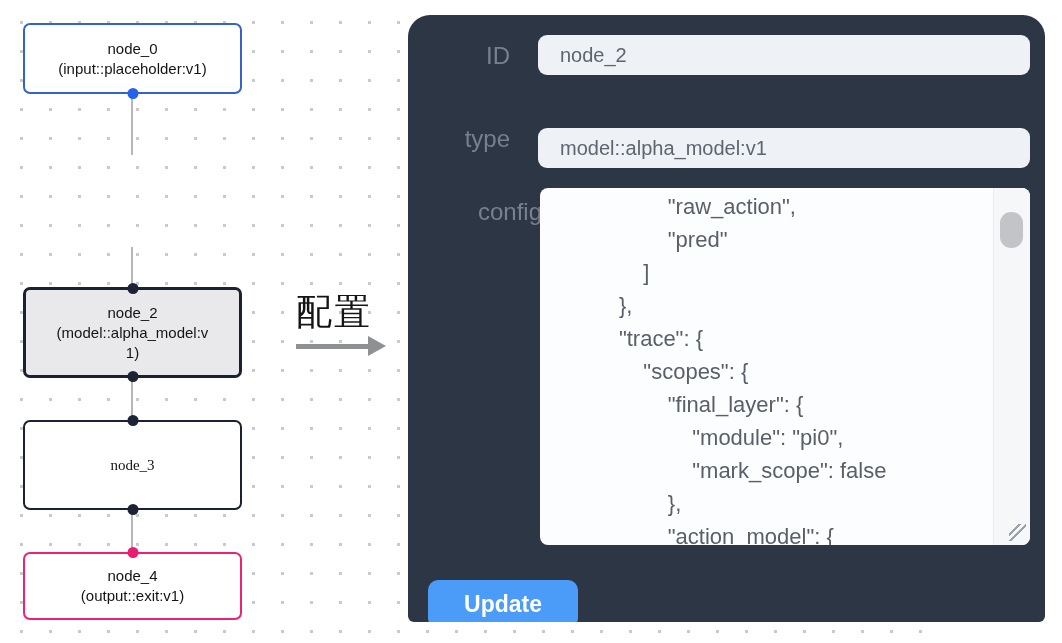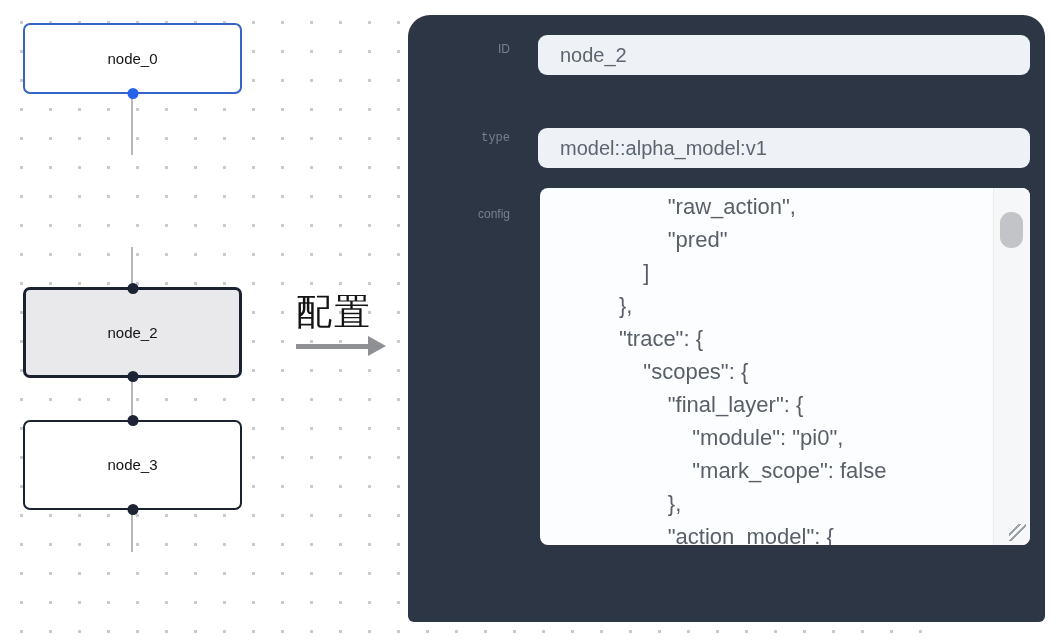--- a/index.html
+++ b/index.html
@@ -48,25 +48,25 @@
     border-left:18px solid #8f9093;border-top:10px solid transparent;border-bottom:10px solid transparent;
   }
 
   
   .panel{
     position:absolute;left:408px;top:15px;width:637px;height:607px;
     background:#2d3645;border-radius:22px 22px 6px 6px;overflow:hidden;
   }
   .flabel{
     position:absolute;left:0;width:102px;text-align:right;
-    font-size:12px;color:#78808d;
+    font-size:24px;color:#78808d;
   }
   .flabel--id{top:27px;}
-  .flabel--type{top:116px;font-family:Liberation Mono, monospace;}
-  .flabel--config{top:192px;}
+  .flabel--type{top:110px;}
+  .flabel--config{top:183px;margin-left:32px;}
   .field{
     position:absolute;left:130px;width:492px;height:40px;box-sizing:border-box;
     background:#eef1f6;border:none;border-radius:9px;
     font-family:"Liberation Sans","DejaVu Sans",sans-serif;
     font-size:20px;color:#5d6570;padding:0 0 0 22px;outline:none;
   }
   .field--id{top:20px;}
   .field--type{top:97px;margin-top:16px;}
   .config-box{
     position:absolute;left:132px;top:173px;width:490px;height:357px;
@@ -100,36 +100,43 @@
 
   <div class="canvas">
 
     <div class="edge" style="top:94px;height:61px;"></div>
     <div class="edge" style="top:247px;height:40px;"></div>
     <div class="edge" style="top:378px;height:42px;"></div>
     <div class="edge" style="top:510px;height:42px;"></div>
 
     <div class="node node--input" style="top:23px;height:71px;">
       <div>node_0</div>
+      <div>(input::placeholder:v1)</div>
       <span class="handle handle--bottom handle--blue"></span>
     </div>
 
 
     <div class="node node--selected" style="top:287px;height:91px;">
       <span class="handle handle--top"></span>
       <div>node_2</div>
+      <div>(model::alpha_model:v1)</div>
       <span class="handle handle--bottom"></span>
     </div>
 
-    <div class="node" style="top:420px;height:90px;">
+    <div class="node" style="top:420px;height:90px;font-family:Liberation Serif, serif;">
       <span class="handle handle--top"></span>
       <div>node_3</div>
       <span class="handle handle--bottom"></span>
     </div>
 
+    <div class="node node--output" style="top:552px;height:68px;">
+      <span class="handle handle--top handle--pink"></span>
+      <div>node_4</div>
+      <div>(output::exit:v1)</div>
+    </div>
   </div>
 
   <div class="transfer">
     <div class="transfer-label">配置</div>
     <div class="arrow">
       <div class="arrow-line"></div>
       <div class="arrow-head"></div>
     </div>
   </div>
 
@@ -153,15 +160,16 @@
                     "module": "pi0",
                     "mark_scope": false
                 },
                 "action_model": {</pre>
       <div class="scroll-sep"></div>
       <div class="scroll-track"></div>
       <div class="scroll-thumb"></div>
       <div class="resize-handle"></div>
     </div>
 
+    <button class="update-btn">Update</button>
   </div>
 
 </div>
 
 </body></html>

